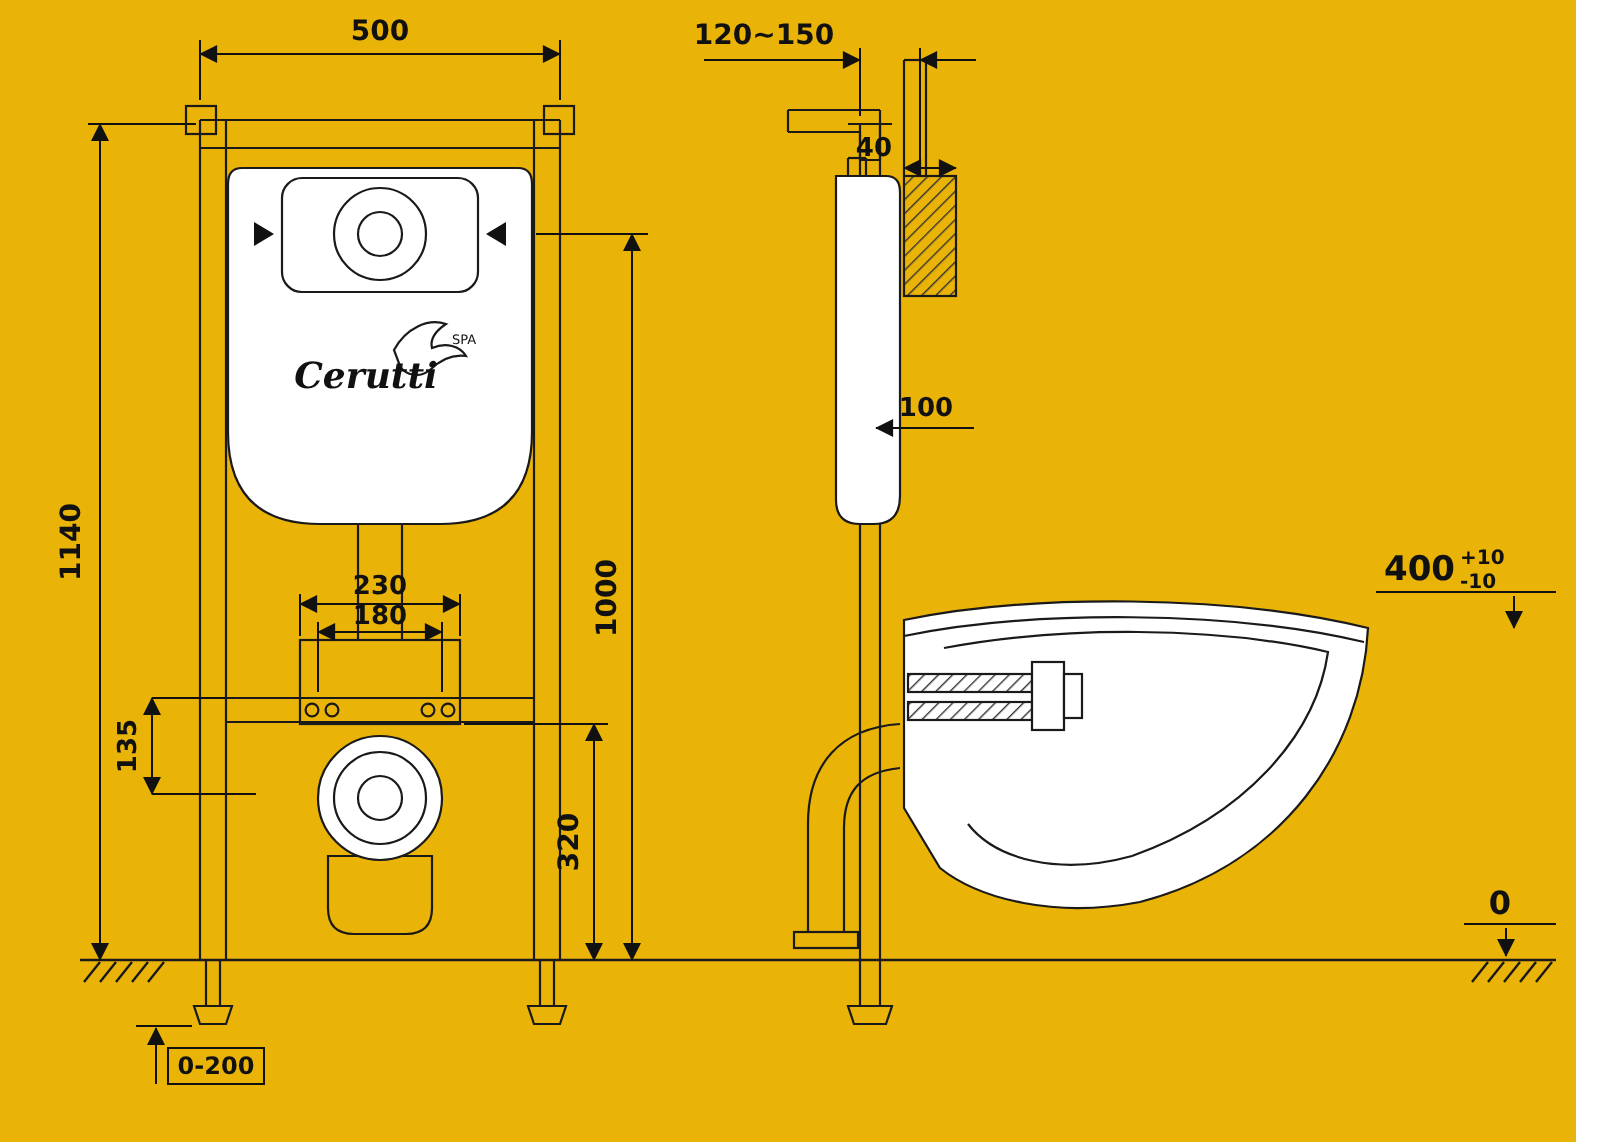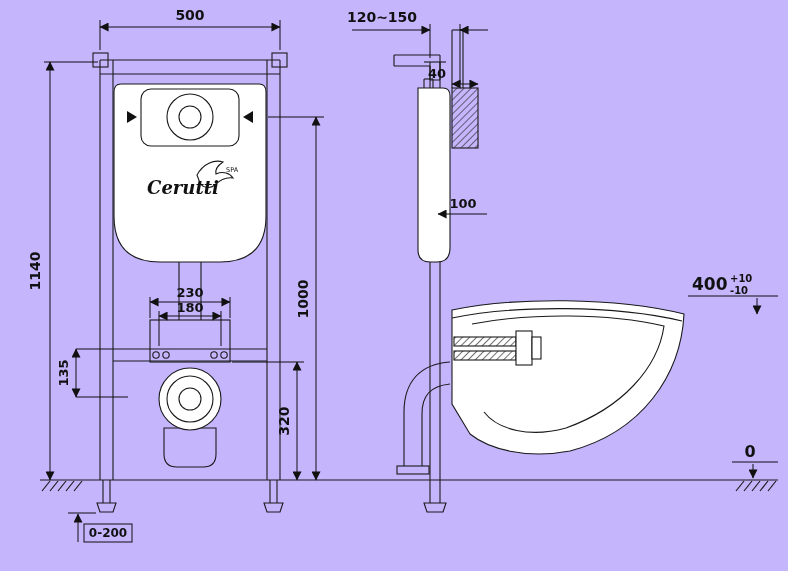--- a/index.html
+++ b/index.html
@@ -1,17 +1,17 @@
 <!DOCTYPE html>
 <html><head>
 <meta charset="utf-8">
 <style>
   html,body{margin:0;padding:0;background:#fff;}
   .canvas{
-    position:relative;width:788px;height:571px;background:#c4b5fd;overflow:hidden;
+    position:relative;width:788px;height:571px;background:#eab308;overflow:hidden;
     font-family:"DejaVu Sans", sans-serif;
   }
   svg{position:absolute;left:0;top:0;}
   text{fill:#111;stroke:none;font-family:"DejaVu Sans", sans-serif;font-weight:700;}
   text.brand{font-family:"DejaVu Serif", serif;font-style:italic;font-weight:700;}
   text.tiny{font-weight:400;}
 </style>
 </head>
 <body>
 

